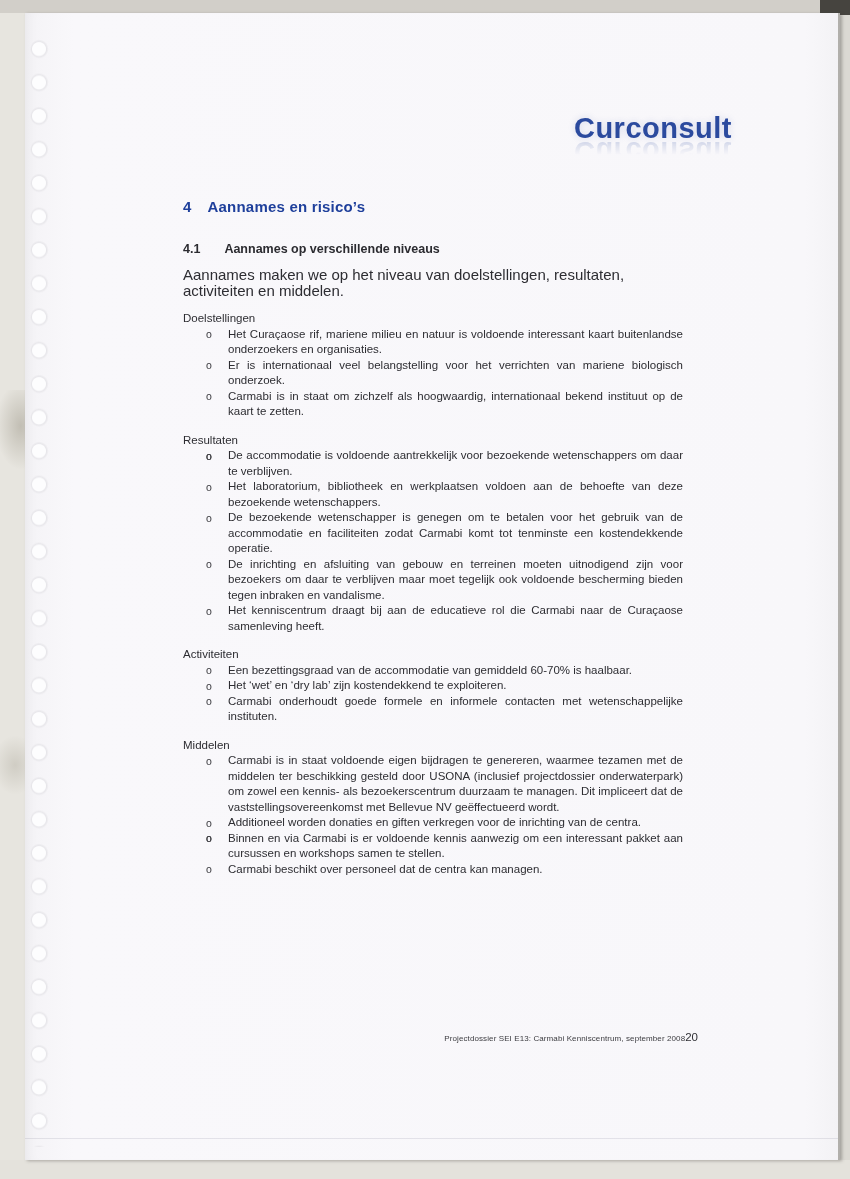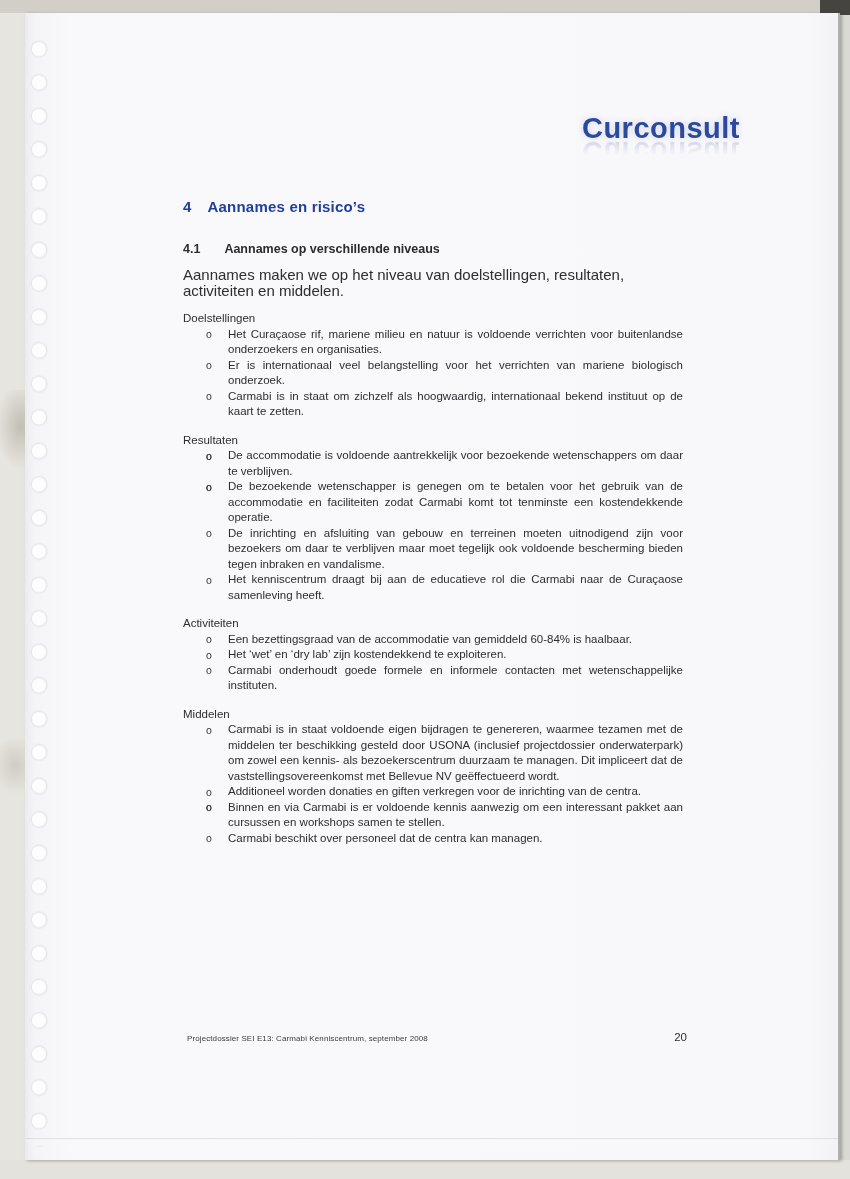--- a/index.html
+++ b/index.html
@@ -31,21 +31,21 @@
   }
 
   
   .smudge{position:absolute;pointer-events:none;}
   .smudge-1{left:0;top:390px;width:46px;height:80px;
     background:radial-gradient(ellipse at 45% 45%,rgba(138,132,115,.40),rgba(138,132,115,0) 70%);}
   .smudge-2{left:0;top:735px;width:38px;height:60px;
     background:radial-gradient(ellipse at 40% 50%,rgba(138,132,115,.25),rgba(138,132,115,0) 70%);}
 
   
-  .logo-wrap{position:absolute;top:101px;right:98px;text-align:right;line-height:1;}
+  .logo-wrap{position:absolute;top:101px;right:106px;text-align:right;line-height:1;}
   .logo{
     font-size:29px;font-weight:bold;color:#2b4a9e;letter-spacing:.5px;
     text-shadow:0 0 7px rgba(43,74,158,.18);
   }
   .logo-reflection{
     font-size:29px;font-weight:bold;color:#2b4a9e;letter-spacing:.5px;
     transform:scaleY(-1);opacity:.28;margin-top:-6px;
     -webkit-mask-image:linear-gradient(to top,rgba(0,0,0,.85) 0%,rgba(0,0,0,0) 62%);
             mask-image:linear-gradient(to top,rgba(0,0,0,.85) 0%,rgba(0,0,0,0) 62%);
   }
@@ -68,22 +68,22 @@
   .doc-section li{
     position:relative;padding-left:45px;text-align:justify;
     font-size:11.5px;line-height:15.5px;
   }
   .doc-section li .marker{
     position:absolute;left:23px;top:0.5px;font-size:10.5px;color:#3a3a3e;
   }
 
   
   .footer{
-    position:absolute;left:162px;top:1021px;width:500px;
-    display:flex;justify-content:space-between;align-items:flex-start;
+    position:absolute;left:173px;top:1021px;width:500px;
+    display:flex;justify-content:flex-end;align-items:flex-start;
   }
   .footer-left{font-size:8px;color:#3c3c40;letter-spacing:.1px;}
   .footer-page{font-size:11.5px;color:#2f2f34;margin-top:-3px;}
 </style>
 </head>
 <body>
 
 <div class="top-strip"></div>
 <div class="right-margin"></div>
 <div class="bottom-strip"></div>
@@ -107,40 +107,40 @@
     </h1>
     <h2 class="subchapter">
       <span>4.1</span>
       <span>Aannames op verschillende niveaus</span>
     </h2>
     <p class="intro">Aannames maken we op het niveau van doelstellingen, resultaten, activiteiten en middelen.</p>
     <div id="sections">
         <div class="doc-section">
           <div class="section-label">Doelstellingen</div>
           <ul>
-            <li><span class="marker">o</span><span>Het Curaçaose rif, mariene milieu en natuur is voldoende verrichten voor buitenlandse onderzoekers en organisaties.</span></li>
+            <li><span class="marker">o</span><span>Het Curaçaose rif, mariene milieu en natuur is voldoende interessant kaart buitenlandse onderzoekers en organisaties.</span></li>
             <li><span class="marker">o</span><span>Er is internationaal veel belangstelling voor het verrichten van mariene biologisch onderzoek.</span></li>
             <li><span class="marker">o</span><span>Carmabi is in staat om zichzelf als hoogwaardig, internationaal bekend instituut op de kaart te zetten.</span></li>
           </ul>
         </div>
         <div class="doc-section">
           <div class="section-label">Resultaten</div>
           <ul>
             <li><span class="marker">o</span></li>
             <li><span class="marker">o</span><span>De accommodatie is voldoende aantrekkelijk voor bezoekende wetenschappers om daar te verblijven.</span></li>
-            <li><span class="marker">o</span></li>
+            <li><span class="marker">o</span><span>Het laboratorium, bibliotheek en werkplaatsen voldoen aan de behoefte van deze bezoekende wetenschappers.</span></li>
             <li><span class="marker">o</span><span>De bezoekende wetenschapper is genegen om te betalen voor het gebruik van de accommodatie en faciliteiten zodat Carmabi komt tot tenminste een kostendekkende operatie.</span></li>
             <li><span class="marker">o</span><span>De inrichting en afsluiting van gebouw en terreinen moeten uitnodigend zijn voor bezoekers om daar te verblijven maar moet tegelijk ook voldoende bescherming bieden tegen inbraken en vandalisme.</span></li>
             <li><span class="marker">o</span><span>Het kenniscentrum draagt bij aan de educatieve rol die Carmabi naar de Curaçaose samenleving heeft.</span></li>
           </ul>
         </div>
         <div class="doc-section">
           <div class="section-label">Activiteiten</div>
           <ul>
-            <li><span class="marker">o</span><span>Een bezettingsgraad van de accommodatie van gemiddeld 60-84% is haalbaar.</span></li>
+            <li><span class="marker">o</span><span>Een bezettingsgraad van de accommodatie van gemiddeld 60-70% is haalbaar.</span></li>
             <li><span class="marker">o</span><span>Het ‘wet’ en ‘dry lab’ zijn kostendekkend te exploiteren.</span></li>
             <li><span class="marker">o</span><span>Carmabi onderhoudt goede formele en informele contacten met wetenschappelijke instituten.</span></li>
           </ul>
         </div>
         <div class="doc-section">
           <div class="section-label">Middelen</div>
           <ul>
             <li><span class="marker">o</span><span>Carmabi is in staat voldoende eigen bijdragen te genereren, waarmee tezamen met de middelen ter beschikking gesteld door USONA (inclusief projectdossier onderwaterpark) om zowel een kennis- als bezoekerscentrum duurzaam te managen. Dit impliceert dat de vaststellingsovereenkomst met Bellevue NV geëffectueerd wordt.</span></li>
             <li><span class="marker">o</span><span>Additioneel worden donaties en giften verkregen voor de inrichting van de centra.</span></li>
             <li><span class="marker">o</span></li>

